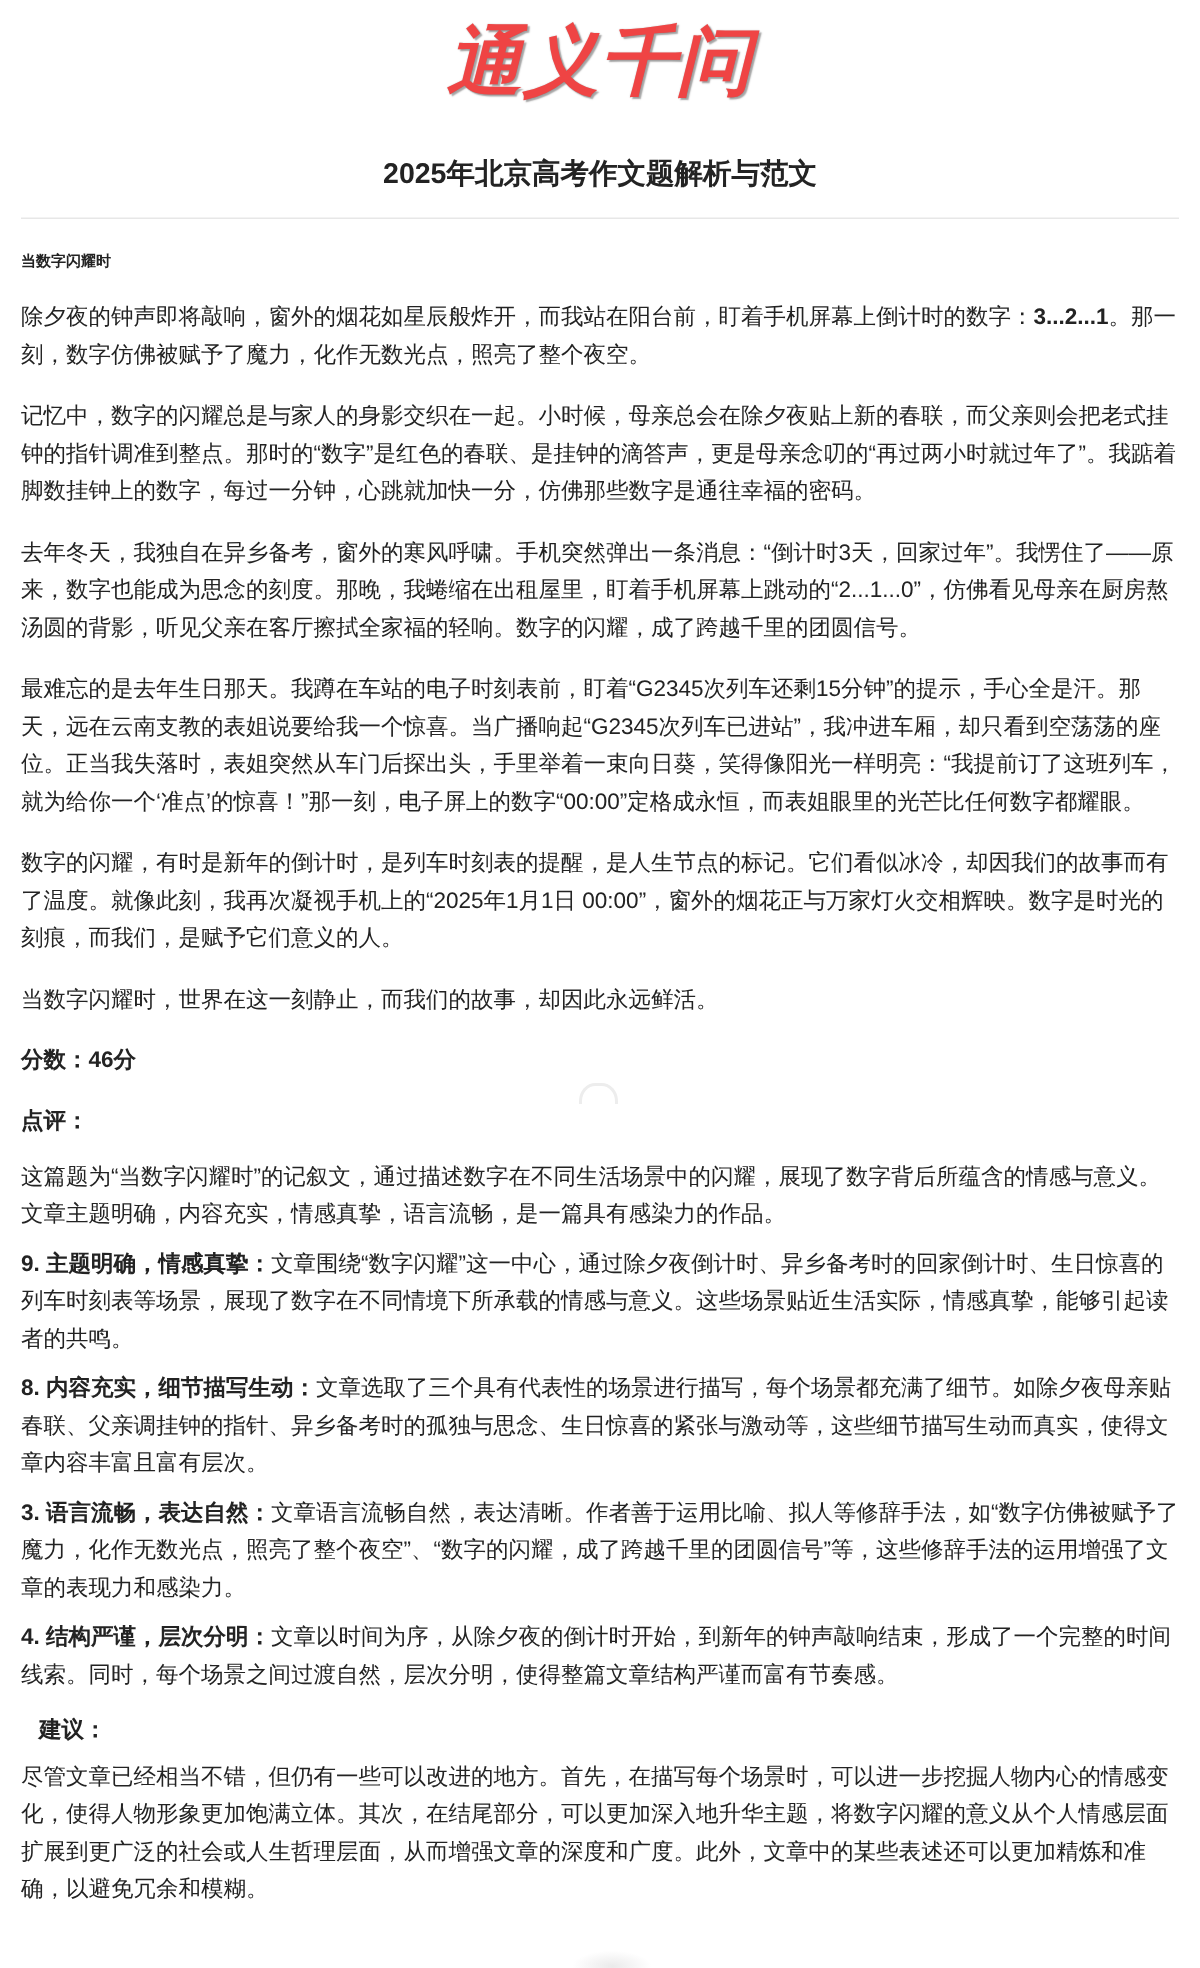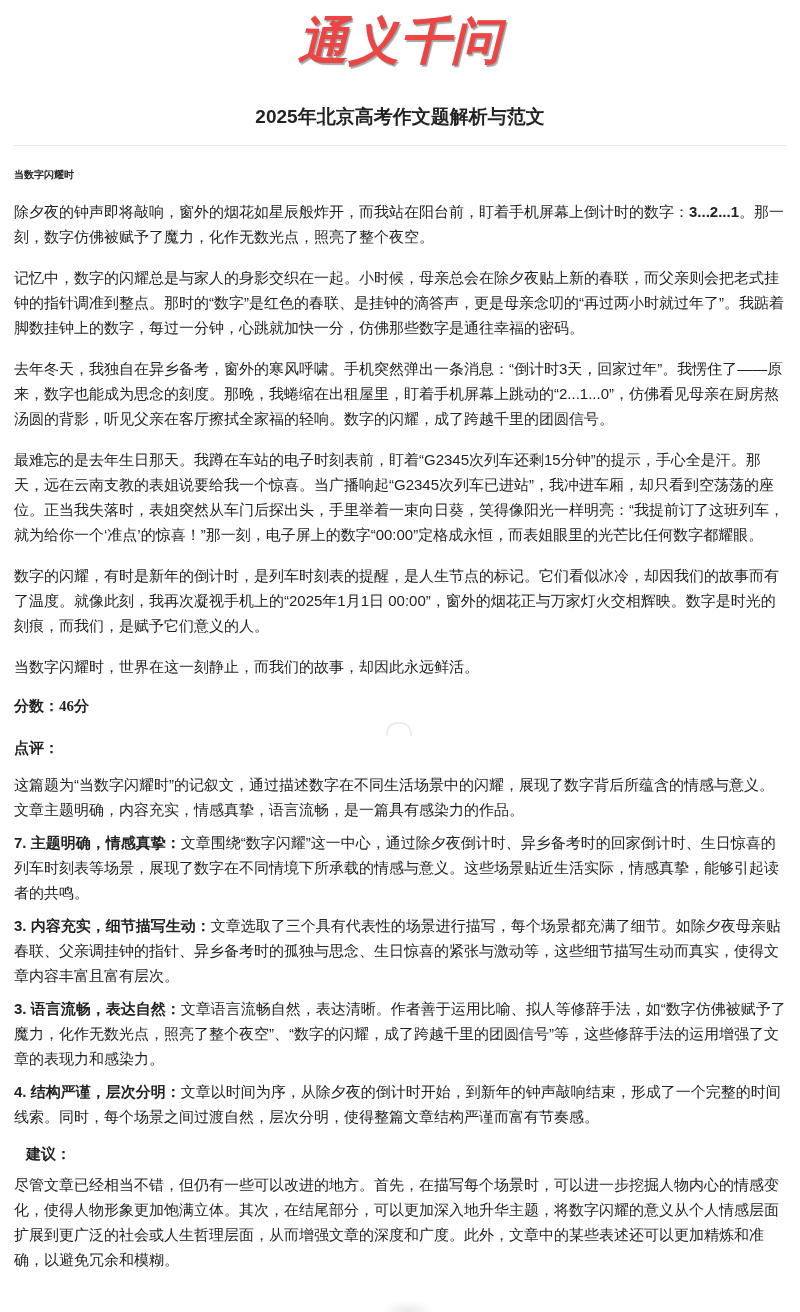--- a/index.html
+++ b/index.html
@@ -53,21 +53,21 @@
     line-height: 25px;
     font-weight: 700;
   }
 
   p { font-size: 15px; line-height: 25px; }
   b { font-weight: 700; }
 
   .para       { margin: 16px 0 0; }
   .para-first { margin: 12px 0 0; }
 
-  .score-line    { margin: 15px 0 16px; font-weight: 700; font-family: Liberation Serif, serif; }
+  .score-line    { margin: 15px 0 16px; font-weight: 700; }
   .comment-label { margin: 7px 0 12px;  font-weight: 700; }
   .comment-intro { margin: 2px 0 0; }
   .cpara         { margin: 8px 0 0; }
   .suggest-label { margin: 12px 12px 0; font-weight: 700; }
   .suggest-text  { margin: 6px 0 0; }
 
   
   .wm-arc {
     position: absolute;
     left: 386px; top: 722px;
@@ -109,23 +109,23 @@
   <p class="para">数字的闪耀，有时是新年的倒计时，是列车时刻表的提醒，是人生节点的标记。它们看似冰冷，却因我们的故事而有了温度。就像此刻，我再次凝视手机上的“2025年1月1日 00:00”，窗外的烟花正与万家灯火交相辉映。数字是时光的刻痕，而我们，是赋予它们意义的人。</p>
 
   <p class="para">当数字闪耀时，世界在这一刻静止，而我们的故事，却因此永远鲜活。</p>
 
   <p class="score-line">分数：46分</p>
 
   <p class="comment-label">点评：</p>
 
   <p class="comment-intro">这篇题为“当数字闪耀时”的记叙文，通过描述数字在不同生活场景中的闪耀，展现了数字背后所蕴含的情感与意义。文章主题明确，内容充实，情感真挚，语言流畅，是一篇具有感染力的作品。</p>
 
-  <p class="cpara"><b>7. 主题明确，情感真挚：</b><span>文章围绕“数字闪耀”这一中心，通过除夕夜倒计时、异乡备考时的回家倒计时、生日惊喜的列车时刻表等场景，展现了数字在不同情境下所承载的情感与意义。这些场景贴近生活实际，情感真挚，能够引起读者的共鸣。</span></p>
+  <p class="cpara"><b>9. 主题明确，情感真挚：</b><span>文章围绕“数字闪耀”这一中心，通过除夕夜倒计时、异乡备考时的回家倒计时、生日惊喜的列车时刻表等场景，展现了数字在不同情境下所承载的情感与意义。这些场景贴近生活实际，情感真挚，能够引起读者的共鸣。</span></p>
 
-  <p class="cpara"><b>3. 内容充实，细节描写生动：</b><span>文章选取了三个具有代表性的场景进行描写，每个场景都充满了细节。如除夕夜母亲贴春联、父亲调挂钟的指针、异乡备考时的孤独与思念、生日惊喜的紧张与激动等，这些细节描写生动而真实，使得文章内容丰富且富有层次。</span></p>
+  <p class="cpara"><b>8. 内容充实，细节描写生动：</b><span>文章选取了三个具有代表性的场景进行描写，每个场景都充满了细节。如除夕夜母亲贴春联、父亲调挂钟的指针、异乡备考时的孤独与思念、生日惊喜的紧张与激动等，这些细节描写生动而真实，使得文章内容丰富且富有层次。</span></p>
 
   <p class="cpara"><b>3. 语言流畅，表达自然：</b><span>文章语言流畅自然，表达清晰。作者善于运用比喻、拟人等修辞手法，如“数字仿佛被赋予了魔力，化作无数光点，照亮了整个夜空”、“数字的闪耀，成了跨越千里的团圆信号”等，这些修辞手法的运用增强了文章的表现力和感染力。</span></p>
 
   <p class="cpara"><b>4. 结构严谨，层次分明：</b><span>文章以时间为序，从除夕夜的倒计时开始，到新年的钟声敲响结束，形成了一个完整的时间线索。同时，每个场景之间过渡自然，层次分明，使得整篇文章结构严谨而富有节奏感。</span></p>
 
   <p class="suggest-label">建议：</p>
 
   <p class="suggest-text">尽管文章已经相当不错，但仍有一些可以改进的地方。首先，在描写每个场景时，可以进一步挖掘人物内心的情感变化，使得人物形象更加饱满立体。其次，在结尾部分，可以更加深入地升华主题，将数字闪耀的意义从个人情感层面扩展到更广泛的社会或人生哲理层面，从而增强文章的深度和广度。此外，文章中的某些表述还可以更加精炼和准确，以避免冗余和模糊。</p>
 
 </div>

